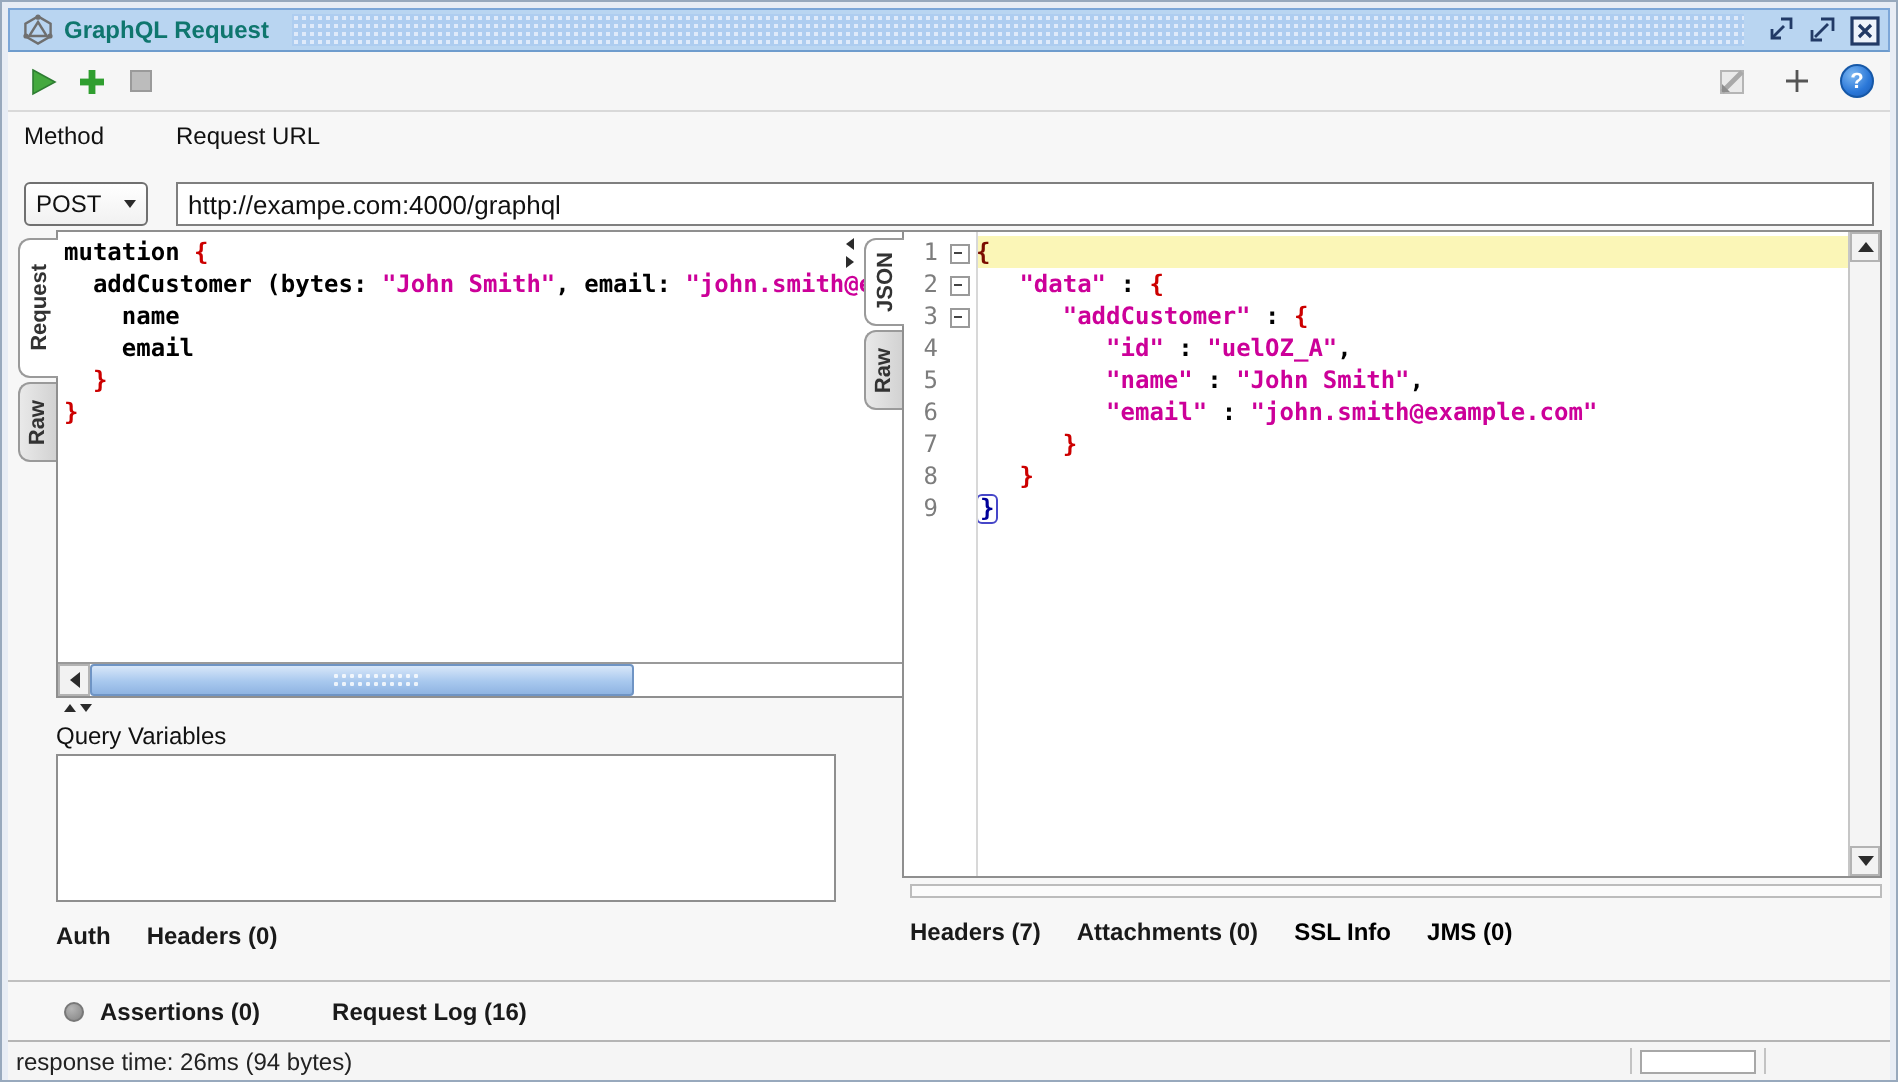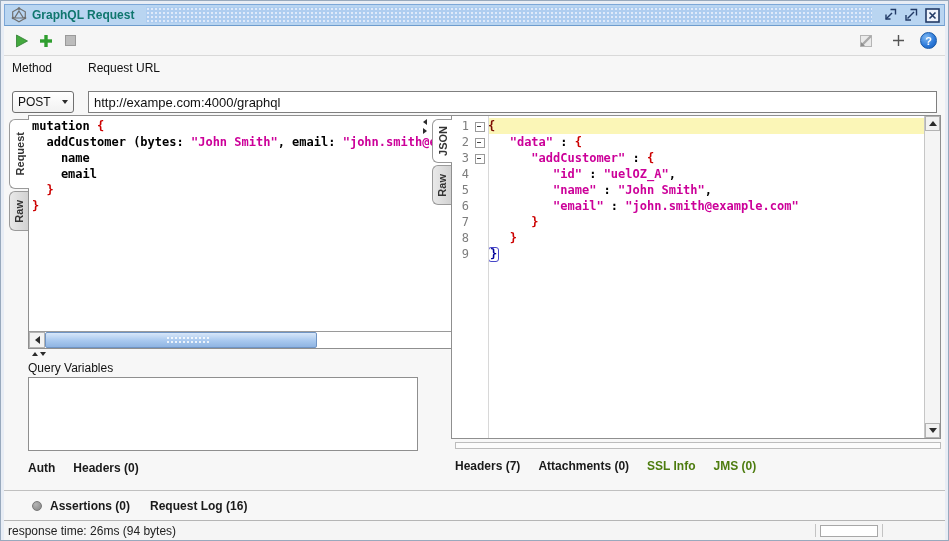--- a/index.html
+++ b/index.html
@@ -97,21 +97,21 @@
   .tri-sm.tri-d{ border-width:3px; border-top-width:4px; }
   .tri-sm.tri-l{ border-width:3px; border-right-width:4px; }
   .tri-sm.tri-r{ border-width:3px; border-left-width:4px; }
   
   .split-handle{ height:9px; display:flex; align-items:center; gap:2px; padding-left:24px; }
   .qv-label{ font-size:12px; color:#111; margin:3px 0 2px 20px; }
   .qv-box{ height:74px; margin-left:20px; border:1px solid #8f8f8f; background:#fff; }
   .bottom-tabs{ display:flex; gap:18px; font-size:12px; font-weight:bold; color:#1a1a1a; margin-top:10px; }
   .bottom-tabs.left{ padding-left:20px; }
   .bottom-tabs.right{ padding-left:24px; }
-  .btab.disabled{ color:#4d7c0f; }
+  .btab.disabled{ color:#000000; }
   
   .center-splitter{ width:13px; flex:0 0 13px; display:flex; flex-direction:column; align-items:center; padding-top:4px; gap:3px; }
   
   .right-pane{ flex:1; display:flex; flex-direction:column; }
   .right-body{ display:flex; height:324px; }
   .editor2{ flex:1; border:1px solid #8f8f8f; background:#fff; position:relative; overflow:hidden; padding:2px 16px 0 0; }
   .gutter-sep{ position:absolute; left:36px; top:0; bottom:0; width:1px; background:#d8d8d8; }
   .lnum{ width:20px; flex:0 0 20px; text-align:right; color:#7d7d7d; font-weight:normal; padding-right:3px; }
   .fold{ width:16px; flex:0 0 16px; position:relative; }
   .fold.on::before{
@@ -122,21 +122,21 @@
     content:""; position:absolute; left:5px; top:8px; width:4px; height:1px; background:#444;
   }
   .crow.hl .ctext{ background:#fbf6b7; }
   .vscroll{ position:absolute; right:0; top:0; bottom:0; width:16px; background:#f4f4f4; border-left:1px solid #c6c6c6; }
   .vscroll .scroll-btn{ width:100%; height:15px; }
   .vscroll .btn-bottom{ position:absolute; bottom:0; left:0; }
   .thin-strip{ height:7px; margin:3px 0 0 24px; border:1px solid #bcbcbc; background:#fbfbfb; }
   
   .assertions-row{
     flex:0 0 30px; background:#f7f7f7; border-top:1px solid #c0c0c0;
-    display:flex; align-items:center; gap:20px; padding-left:28px;
+    display:flex; align-items:center; gap:36px; padding-left:28px;
     font-size:12px; font-weight:bold; color:#1a1a1a;
   }
   .assert-item{ display:flex; align-items:center; gap:8px; }
   .bullet{ width:10px; height:10px; border-radius:50%; background:radial-gradient(circle at 35% 30%, #b5b5b5, #848484); border:1px solid #787878; }
   .statusbar{
     flex:0 0 20px; background:#f5f5f5; border-top:1px solid #b5b5b5;
     display:flex; align-items:center; font-size:12px; color:#222; padding-left:4px;
   }
   .sb-right{ margin-left:auto; margin-right:62px; display:flex; align-items:center; gap:4px; }
   .sb-sep{ width:1px; height:13px; background:#c3c3c3; }

